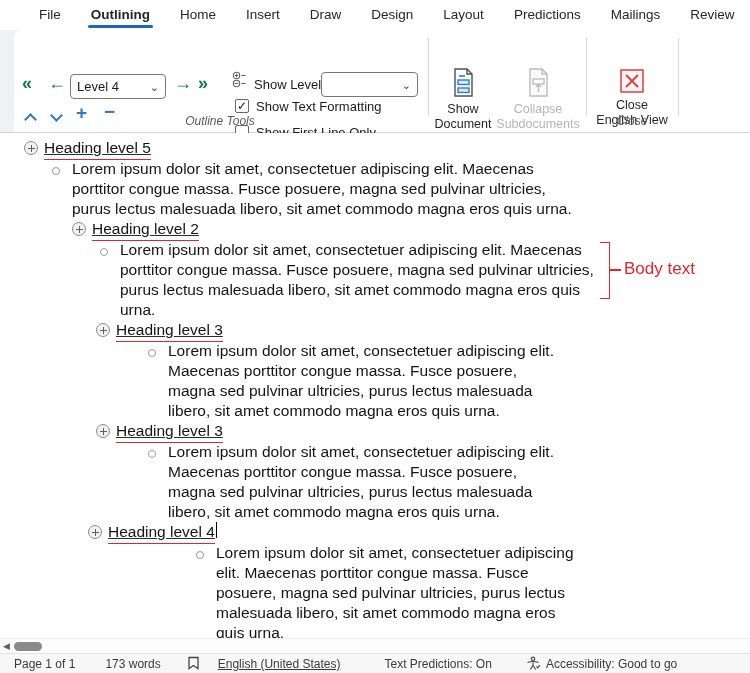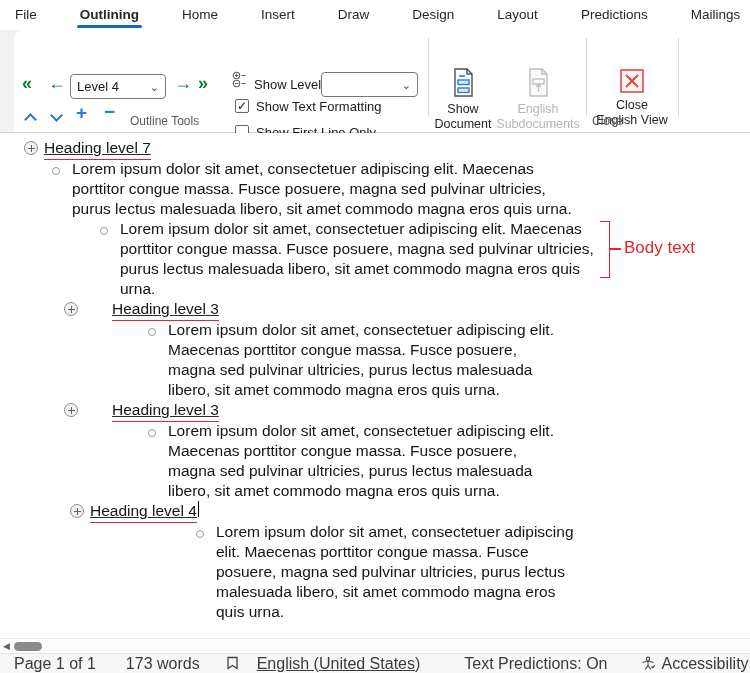--- a/index.html
+++ b/index.html
@@ -8,21 +8,21 @@
     font-family: "Liberation Sans", sans-serif;
     background: #fff;
     color: #1a1a1a;
     position: relative;
   }
 
   
   .tabbar {
     height: 30px; background: #fff;
     display: flex; align-items: center;
-    gap: 41px; padding-left: 14px;
+    gap: 28px; padding-left: 38px;
     font-size: 13.5px; color: #262626;
     white-space: nowrap; overflow: hidden;
   }
   .tab { cursor: default; position: relative; padding: 5px 1px 7px 1px; }
   .tab.active { font-weight: bold; }
   .tab.active::after {
     content: ""; position: absolute; left: -2px; right: -2px; bottom: 1px;
     height: 3px; background: #1469b8; border-radius: 2px;
   }
 
@@ -52,21 +52,21 @@
   }
   .combo .cv { margin-left: auto; color: #444; font-size: 11px; line-height: 10px; }
   .rlabel { font-size: 13px; color: #1a1a1a; }
   .checkbox {
     width: 14px; height: 14px; border: 1px solid #666; border-radius: 2px;
     background: #fff; display: inline-flex; align-items: center; justify-content: center;
     font-size: 12px; color: #1a1a1a; line-height: 12px;
   }
   .group-label {
     position: absolute; bottom: 4px; font-size: 12px; color: #5a5a5a;
-    white-space: nowrap;
+    text-align: center; white-space: nowrap; font-style: italic;
   }
   .vsep { position: absolute; top: 8px; bottom: 16px; width: 1px; background: #d9d9d9; }
   .bigbtn { position: absolute; text-align: center; font-size: 12.5px; color: #262626; line-height: 15px; }
   .bigbtn.disabled { color: #b4b4b4; }
   .bigbtn svg { display: block; margin: 0 auto 4px auto; }
 
   
   .doc {
     position: relative; height: 505px; background: #fff;
     padding-top: 5px; overflow: hidden;
@@ -100,23 +100,23 @@
     vertical-align: -3px; margin-left: 1px;
   }
   .p1 { max-width: 513px; }
   .p2 { max-width: 481px; }
   .p3 { max-width: 393px; }
   .p5 { max-width: 368px; }
   .pad-h1 { padding-left: 24px; }
   .pad-b1 { padding-left: 52px; }
   .pad-h2 { padding-left: 72px; }
   .pad-b2 { padding-left: 100px; }
-  .pad-h3 { padding-left: 64px; gap: 28px; }
+  .pad-h3 { padding-left: 96px; }
   .pad-b3 { padding-left: 148px; }
-  .pad-h4 { padding-left: 70px; }
+  .pad-h4 { padding-left: 88px; }
   .pad-b4 { padding-left: 196px; }
 
   .anno-row { position: relative; }
   .bracket {
     position: absolute; left: 600px; top: 2px; width: 10px; height: 57px;
     border-top: 1.6px solid #e5232b; border-bottom: 1.6px solid #e5232b;
     border-right: 1.6px solid #e5232b;
   }
   .bracket-connector {
     position: absolute; left: 610px; top: 29px; width: 11px; height: 1.6px;
@@ -131,21 +131,21 @@
   .hscroll {
     height: 15px; background: #fdfdfd; border-top: 1px solid #ececec;
     display: flex; align-items: center; padding-left: 3px;
   }
   .hscroll .arrow { color: #5f5f5f; font-size: 9px; margin-right: 4px; }
   .hscroll .thumb { width: 28px; height: 9px; background: #8a8a8a; border-radius: 5px; }
 
   
   .statusbar {
     height: 20px; background: #f7f7f7; border-top: 1px solid #e3e3e3;
-    display: flex; align-items: center; font-size: 16px; color: #3b3b3b;
+    display: flex; align-items: center; font-size: 12px; color: #3b3b3b;
     padding-left: 14px; white-space: nowrap;
   }
   .statusbar .sitem { margin-right: 17px; }
   .statusbar svg { display: block; }
 </style>
 </head>
 <body>
 
 <div class="tabbar">
   <span class="tab">File</span>
@@ -216,21 +216,21 @@
     <span>Document</span>
   </div>
   <div class="bigbtn disabled" style="left:496px; top:38px; width:84px;">
     <svg width="27" height="30" viewBox="0 0 27 30">
       <path d="M5 1 h12 l5 5 v22 h-17 z" fill="#fafafa" stroke="#bcbcbc" stroke-width="1.4"></path>
       <path d="M17 1 v5 h5" fill="none" stroke="#bcbcbc" stroke-width="1.4"></path>
       <rect x="8" y="11" width="11" height="5" fill="#fff" stroke="#bcbcbc" stroke-width="1.3"></rect>
       <line x1="13.5" y1="16" x2="13.5" y2="24" stroke="#bcbcbc" stroke-width="1.3"></line>
       <path d="M11 19 l2.5 -3 l2.5 3" fill="none" stroke="#bcbcbc" stroke-width="1.3"></path>
     </svg>
-    <span>English</span><br>
+    <span>Collapse</span><br>
     <span>Subdocuments</span>
   </div>
   <div class="vsep" style="left:586px;"></div>
 
   <div class="bigbtn" style="left:592px; top:38px; width:80px;">
     <svg width="26" height="26" viewBox="0 0 26 26">
       <rect x="2" y="2" width="22" height="22" fill="#fdf5f5" stroke="#e03e3e" stroke-width="1.5"></rect>
       <line x1="7" y1="7" x2="19" y2="19" stroke="#e03e3e" stroke-width="1.8"></line>
       <line x1="19" y1="7" x2="7" y2="19" stroke="#e03e3e" stroke-width="1.8"></line>
     </svg>
@@ -240,30 +240,36 @@
   <span class="group-label" style="left:592px; width:80px;">Close</span>
   <div class="vsep" style="left:678px;"></div>
 </div>
 
 <div class="doc">
 
   <div class="row hrow pad-h1">
     <span class="marker">
         <span class="expand-circle"></span>
       </span>
-    <span class="htext">Heading level 7</span>
+    <span class="htext">Heading level 5</span>
   </div>
 
   <div class="row brow pad-b1">
     <span class="marker">
         <span class="bullet"></span>
       </span>
     <span class="p1">Lorem ipsum dolor sit amet, consectetuer adipiscing elit. Maecenas porttitor congue massa. Fusce posuere, magna sed pulvinar ultricies, purus lectus malesuada libero, sit amet commodo magna eros quis urna.</span>
   </div>
 
+  <div class="row hrow pad-h2">
+    <span class="marker">
+        <span class="expand-circle"></span>
+      </span>
+    <span class="htext">Heading level 2</span>
+  </div>
 
   <div class="row brow pad-b2 anno-row">
     <span class="marker">
         <span class="bullet"></span>
       </span>
     <span class="p2">Lorem ipsum dolor sit amet, consectetuer adipiscing elit. Maecenas porttitor congue massa. Fusce posuere, magna sed pulvinar ultricies, purus lectus malesuada libero, sit amet commodo magna eros quis urna.</span>
     <span class="bracket"></span>
     <span class="bracket-connector"></span>
     <span class="anno-label">Body text</span>
   </div>

